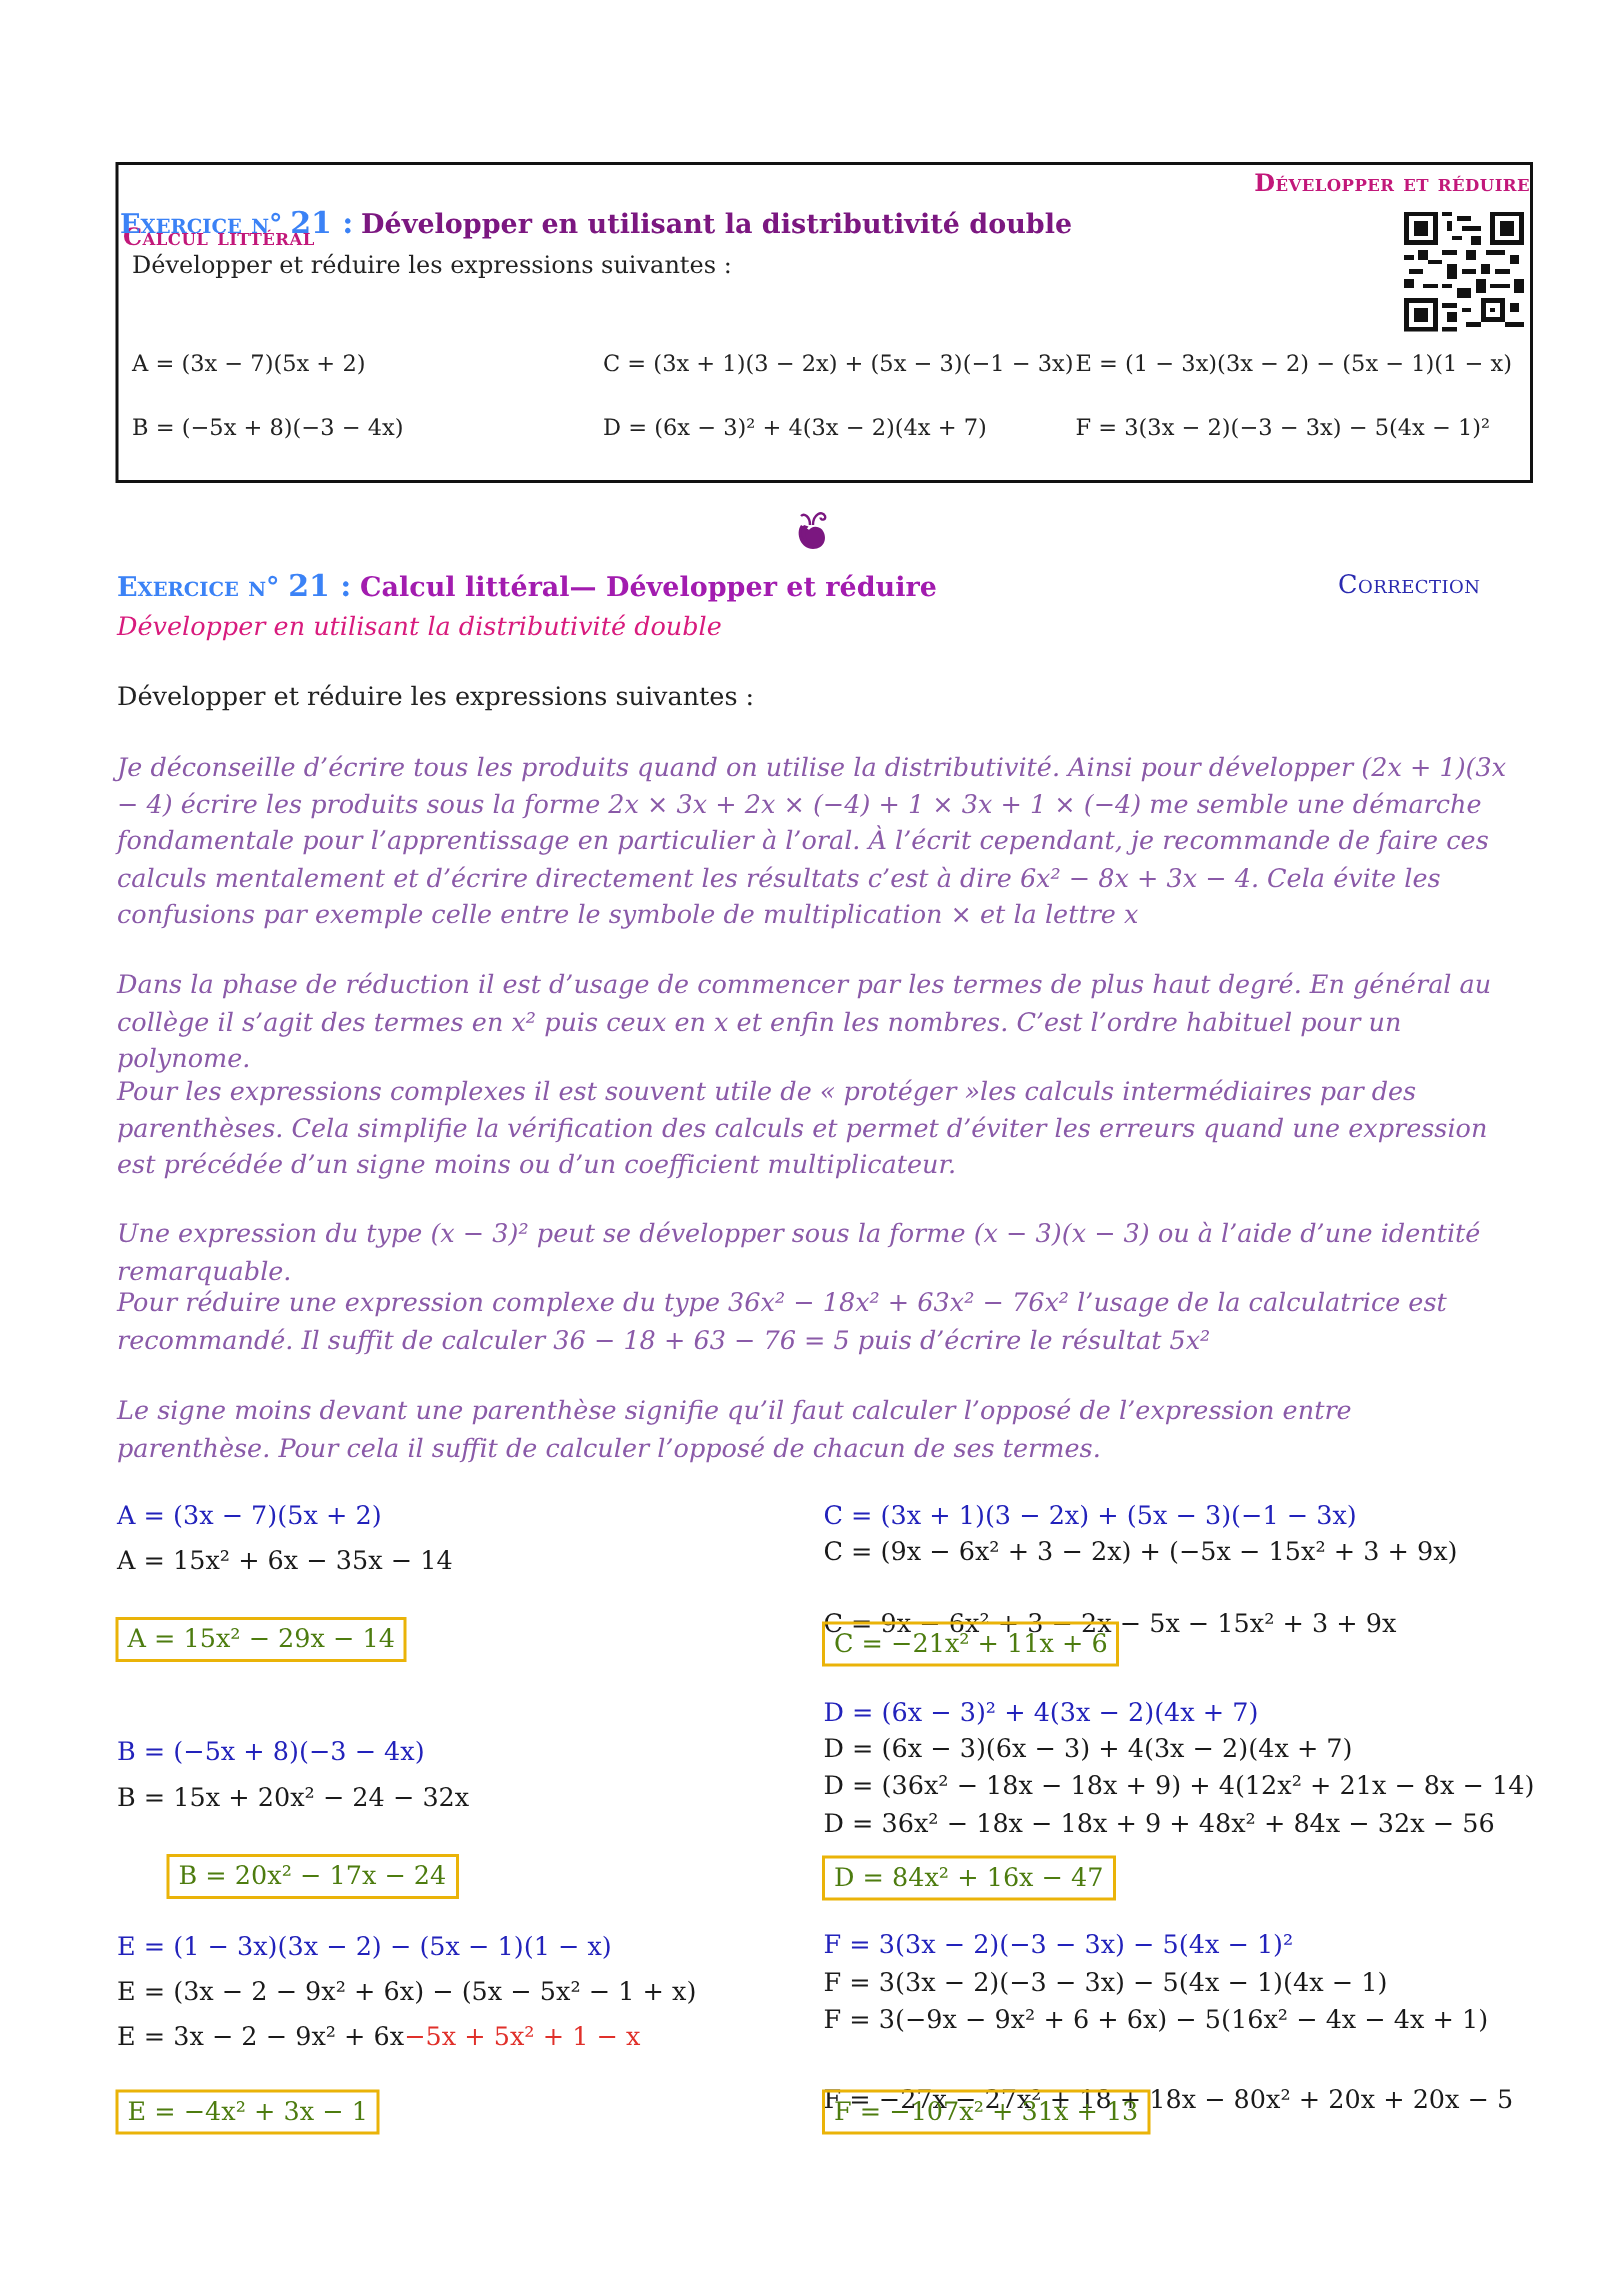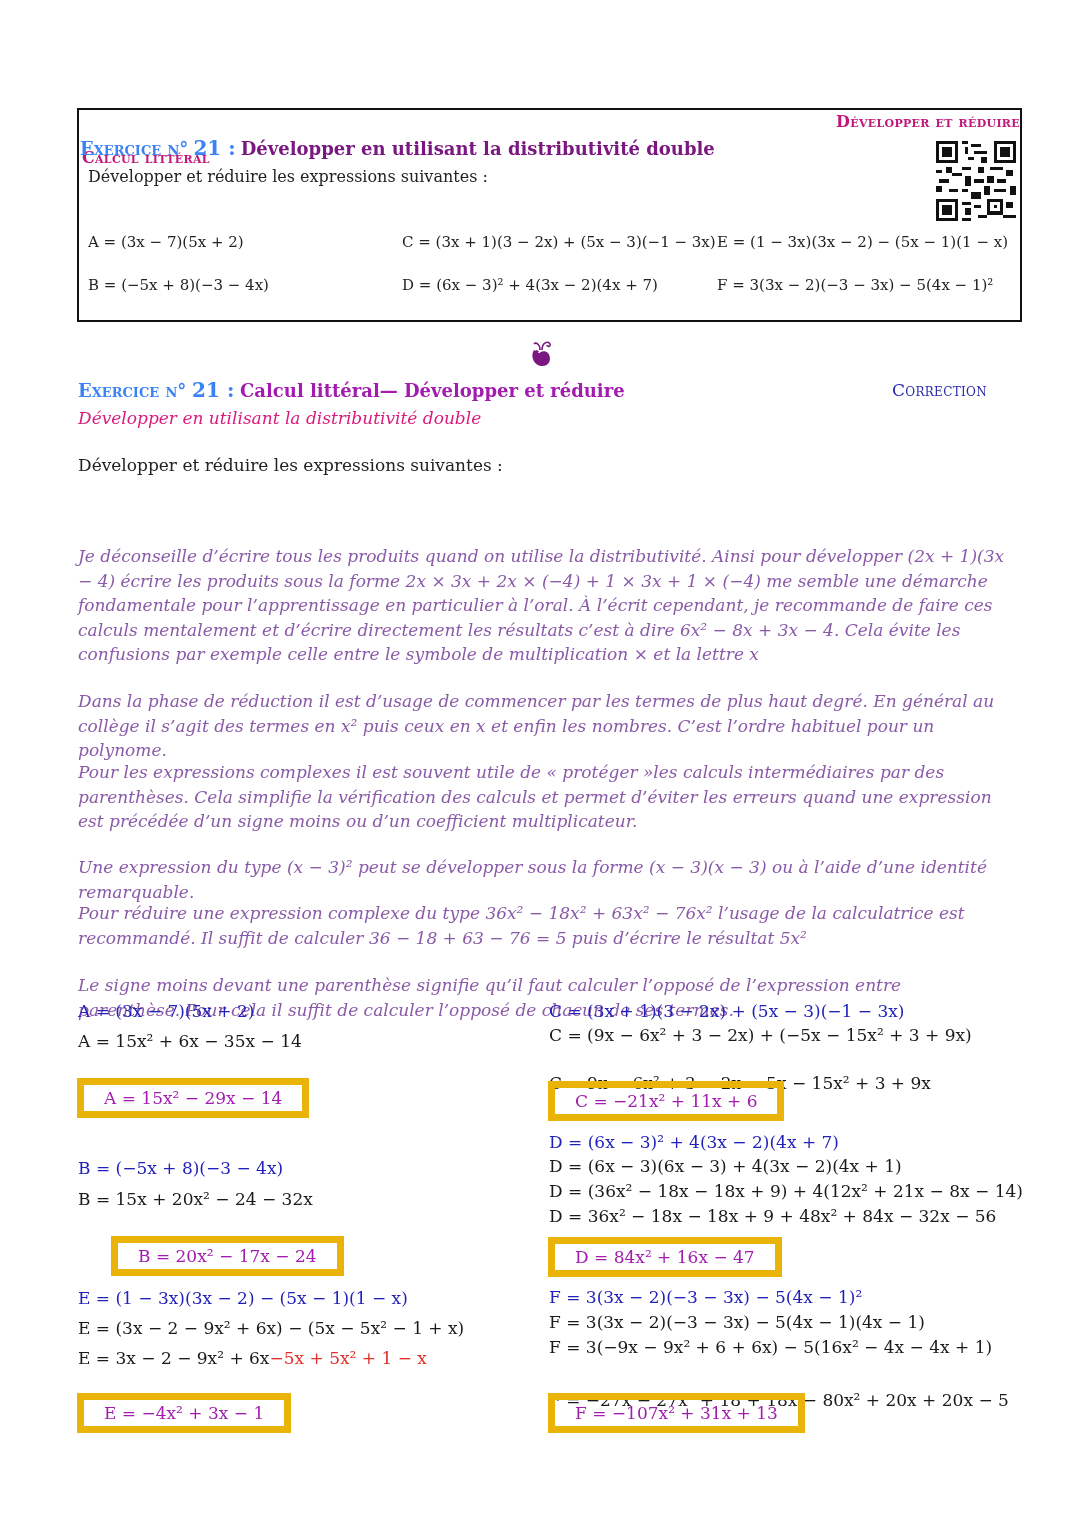--- a/index.html
+++ b/index.html
@@ -10,26 +10,26 @@
   .exo{font-variant:small-caps;font-weight:bold;color:#3b82f6;font-size:18px;}
   .exo-title{font-weight:bold;color:#7b1780;font-size:18px;}
   .instr{font-size:16px;color:#222;}
   .expr{font-size:15px;color:#222;}
   .qr{position:absolute;left:936px;top:141px;width:80px;height:80px;}
   .ornament{position:absolute;left:528px;top:336px;width:26px;height:34px;}
   .h2{font-size:18px;}
   .h2 .t{font-weight:bold;color:#a21caf;margin-top:44px;}
   .corr{font-variant:small-caps;color:#2a2ab0;font-size:17px;letter-spacing:0.3px;}
   .subtitle{font-style:italic;color:#d81b7d;font-size:17px;}
-  .para{font-style:italic;color:#8a5aa8;font-size:17px;line-height:24.5px;width:930px;margin-top:44px;}
+  .para{font-style:italic;color:#8a5aa8;font-size:17px;line-height:24.5px;width:930px;}
   .m{font-family:"DejaVu Serif",serif;font-size:17px;line-height:25px;white-space:nowrap;}
   .blue{color:#2222bb;}
   .black{color:#1a1a1a;}
   .red{color:#e0302a;}
-  .res{border:7px solid #eab308;padding:0 20px;color:#a21caf;display:inline-block;line-height:26px;}
+  .res{border:2px solid #eab308;padding:0 6px;color:#4d7c0f;display:inline-block;line-height:26px;}
 </style>
 </head>
 <body>
 
 <div class="box"></div>
 <div class="abs cat" style="left:82px;top:112px;margin-top:36px;">Calcul littéral</div>
 <div class="abs cat" style="right:60px;top:112px;">Développer et réduire</div>
 <div class="abs" style="left:80px;top:136px;white-space:nowrap;">
   <span class="exo">Exercice n°</span>
   <span class="exo num" style="font-size:20px;">21 :</span>
@@ -130,21 +130,21 @@
   <span class="black">E = 3x − 2 − 9x² + 6x</span><span class="red">−5x + 5x² + 1 − x</span>
 </div>
 <div class="abs m" style="left:77px;top:1393px;"><span class="res">E = −4x² + 3x − 1</span></div>
 
 <div class="abs m blue" style="left:549px;top:999px;">C = (3x + 1)(3 − 2x) + (5x − 3)(−1 − 3x)</div>
 <div class="abs m black" style="left:549px;top:1023px;">C = (9x − 6x² + 3 − 2x) + (−5x − 15x² + 3 + 9x)</div>
 <div class="abs m black" style="left:549px;top:1071px;text-align:center;">C = 9x − 6x² + 3 − 2x − 5x − 15x² + 3 + 9x</div>
 <div class="abs m" style="left:548px;top:1081px;"><span class="res">C = −21x² + 11x + 6</span></div>
 
 <div class="abs m blue" style="left:549px;top:1130px;">D = (6x − 3)² + 4(3x − 2)(4x + 7)</div>
-<div class="abs m black" style="left:549px;top:1154px;">D = (6x − 3)(6x − 3) + 4(3x − 2)(4x + 1)</div>
+<div class="abs m black" style="left:549px;top:1154px;">D = (6x − 3)(6x − 3) + 4(3x − 2)(4x + 7)</div>
 <div class="abs m black" style="left:549px;top:1179px;">D = (36x² − 18x − 18x + 9) + 4(12x² + 21x − 8x − 14)</div>
 <div class="abs m black" style="left:549px;top:1204px;">D = 36x² − 18x − 18x + 9 + 48x² + 84x − 32x − 56</div>
 <div class="abs m" style="left:548px;top:1237px;border-radius:14px;"><span class="res">D = 84x² + 16x − 47</span></div>
 
 <div class="abs m blue" style="left:549px;top:1285px;">F = 3(3x − 2)(−3 − 3x) − 5(4x − 1)²</div>
 <div class="abs m black" style="left:549px;top:1310px;">F = 3(3x − 2)(−3 − 3x) − 5(4x − 1)(4x − 1)</div>
 <div class="abs m black" style="left:549px;top:1335px;">F = 3(−9x − 9x² + 6 + 6x) − 5(16x² − 4x − 4x + 1)</div>
 <div class="abs m black" style="left:549px;top:1359px;margin-top:29px;">F = −27x − 27x² + 18 + 18x − 80x² + 20x + 20x − 5</div>
 <div class="abs m" style="left:548px;top:1393px;"><span class="res">F = −107x² + 31x + 13</span></div>
 

